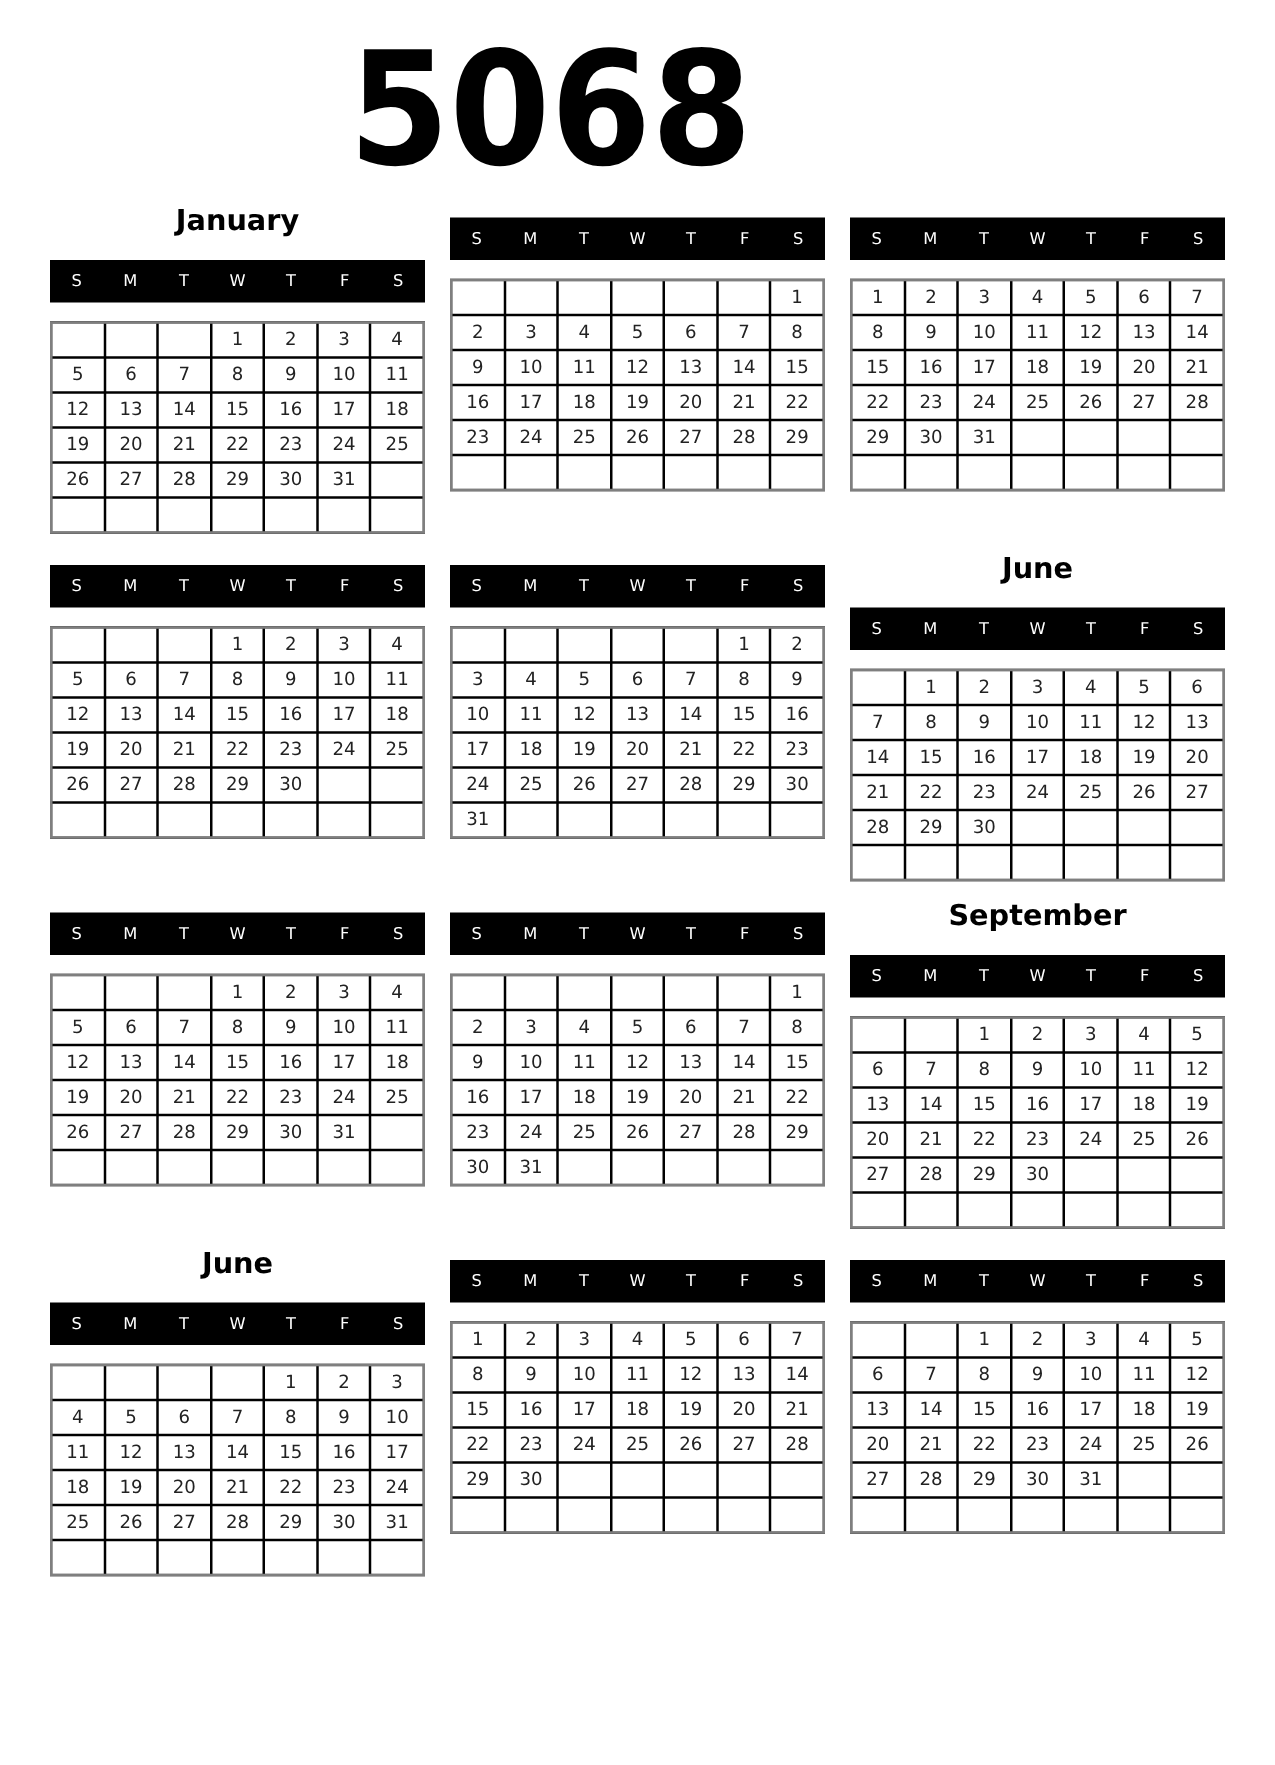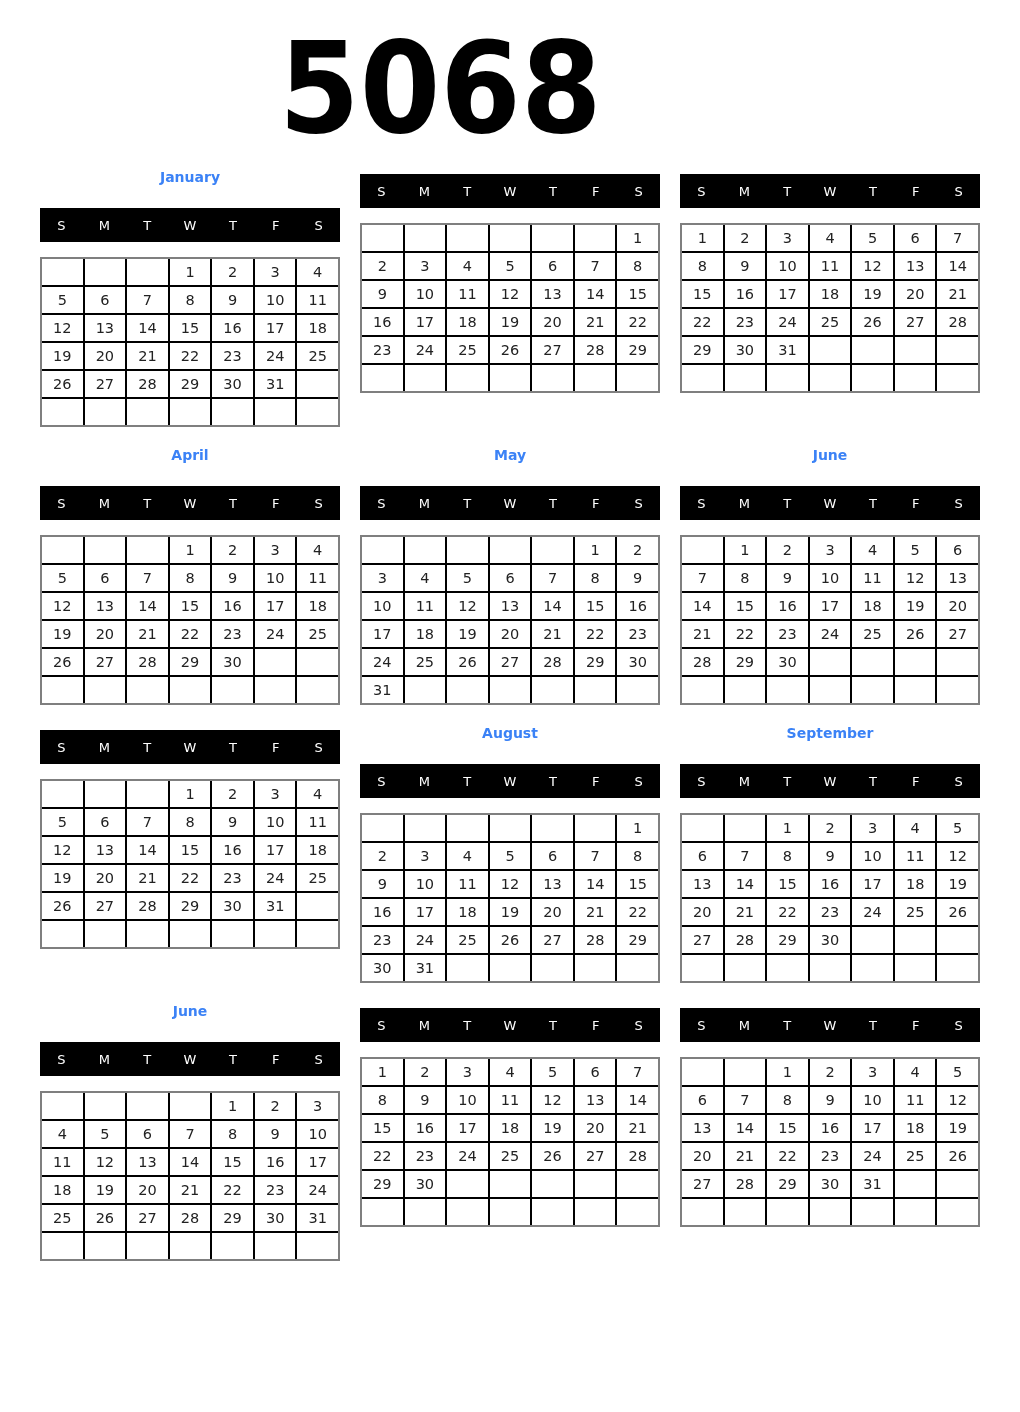--- a/index.html
+++ b/index.html
@@ -12,36 +12,36 @@
   }
   *{box-sizing:border-box;}
   html,body{margin:0;padding:0;}
   body{
     width:1020px;height:1412px;
     background:var(--page-bg);
     font-family:"DejaVu Sans","Liberation Sans",sans-serif;
     position:relative;overflow:hidden;
   }
   .year-title{
-    position:absolute;top:0;left:0;width:881px;height:152px;
-    display:flex;align-items:flex-end;justify-content:center;
+    position:absolute;top:12px;left:0;width:881px;height:152px;
+    display:flex;align-items:center;justify-content:center;
     font-size:126px;font-weight:bold;color:#000;line-height:1;
   }
   .year-title span{display:inline-block;transform:scaleX(0.92);}
   .months-grid{
     position:absolute;top:160px;left:40px;width:940px;
     display:grid;
     grid-template-columns:300px 300px 300px;
     column-gap:20px;
     grid-auto-rows:278px;
   }
   .month{width:300px;}
   .month-name{
     height:34px;display:flex;align-items:center;justify-content:center;
-    font-size:14px;font-weight:bold;color:#3b82f6;
+    font-size:23px;font-weight:bold;color:#000000;
   }
   .dow-header{
     margin-top:14px;height:34px;background:var(--header-bg);
     display:grid;grid-template-columns:repeat(7,1fr);
   }
   .dow-header span{
     display:flex;align-items:center;justify-content:center;
     color:var(--header-text);font-size:13px;
   }
   .dates-grid{
@@ -227,77 +227,75 @@
         <div class="cell"></div>
         <div class="cell"></div>
         <div class="cell"></div>
         <div class="cell"></div>
         <div class="cell"></div>
         <div class="cell"></div>
         <div class="cell"></div>
       </div>
   </div>
     <div class="month">
-    <div class="month-name">April</div>
-    <div class="dow-header">
-        <span>S</span>
-        <span>M</span>
-        <span>T</span>
-        <span>W</span>
-        <span>T</span>
-        <span>F</span>
-        <span>S</span>
-      </div>
-    <div class="dates-grid">
-        <div class="cell"></div>
-        <div class="cell"></div>
-        <div class="cell"></div>
-        <div class="cell">1</div>
-        <div class="cell">2</div>
-        <div class="cell">3</div>
-        <div class="cell">4</div>
-        <div class="cell">5</div>
-        <div class="cell">6</div>
-        <div class="cell">7</div>
-        <div class="cell">8</div>
-        <div class="cell">9</div>
-        <div class="cell">10</div>
-        <div class="cell">11</div>
-        <div class="cell">12</div>
-        <div class="cell">13</div>
-        <div class="cell">14</div>
-        <div class="cell">15</div>
-        <div class="cell">16</div>
-        <div class="cell">17</div>
-        <div class="cell">18</div>
-        <div class="cell">19</div>
-        <div class="cell">20</div>
-        <div class="cell">21</div>
-        <div class="cell">22</div>
-        <div class="cell">23</div>
-        <div class="cell">24</div>
-        <div class="cell">25</div>
-        <div class="cell">26</div>
-        <div class="cell">27</div>
-        <div class="cell">28</div>
-        <div class="cell">29</div>
-        <div class="cell">30</div>
-        <div class="cell"></div>
-        <div class="cell"></div>
-        <div class="cell"></div>
-        <div class="cell"></div>
-        <div class="cell"></div>
-        <div class="cell"></div>
-        <div class="cell"></div>
-        <div class="cell"></div>
-        <div class="cell"></div>
-      </div>
-  </div>
-    <div class="month">
-    <div class="month-name">May</div>
+    <div class="dow-header">
+        <span>S</span>
+        <span>M</span>
+        <span>T</span>
+        <span>W</span>
+        <span>T</span>
+        <span>F</span>
+        <span>S</span>
+      </div>
+    <div class="dates-grid">
+        <div class="cell"></div>
+        <div class="cell"></div>
+        <div class="cell"></div>
+        <div class="cell">1</div>
+        <div class="cell">2</div>
+        <div class="cell">3</div>
+        <div class="cell">4</div>
+        <div class="cell">5</div>
+        <div class="cell">6</div>
+        <div class="cell">7</div>
+        <div class="cell">8</div>
+        <div class="cell">9</div>
+        <div class="cell">10</div>
+        <div class="cell">11</div>
+        <div class="cell">12</div>
+        <div class="cell">13</div>
+        <div class="cell">14</div>
+        <div class="cell">15</div>
+        <div class="cell">16</div>
+        <div class="cell">17</div>
+        <div class="cell">18</div>
+        <div class="cell">19</div>
+        <div class="cell">20</div>
+        <div class="cell">21</div>
+        <div class="cell">22</div>
+        <div class="cell">23</div>
+        <div class="cell">24</div>
+        <div class="cell">25</div>
+        <div class="cell">26</div>
+        <div class="cell">27</div>
+        <div class="cell">28</div>
+        <div class="cell">29</div>
+        <div class="cell">30</div>
+        <div class="cell"></div>
+        <div class="cell"></div>
+        <div class="cell"></div>
+        <div class="cell"></div>
+        <div class="cell"></div>
+        <div class="cell"></div>
+        <div class="cell"></div>
+        <div class="cell"></div>
+        <div class="cell"></div>
+      </div>
+  </div>
+    <div class="month">
     <div class="dow-header">
         <span>S</span>
         <span>M</span>
         <span>T</span>
         <span>W</span>
         <span>T</span>
         <span>F</span>
         <span>S</span>
       </div>
     <div class="dates-grid">
@@ -450,21 +448,20 @@
         <div class="cell"></div>
         <div class="cell"></div>
         <div class="cell"></div>
         <div class="cell"></div>
         <div class="cell"></div>
         <div class="cell"></div>
         <div class="cell"></div>
       </div>
   </div>
     <div class="month">
-    <div class="month-name">August</div>
     <div class="dow-header">
         <span>S</span>
         <span>M</span>
         <span>T</span>
         <span>W</span>
         <span>T</span>
         <span>F</span>
         <span>S</span>
       </div>
     <div class="dates-grid">

